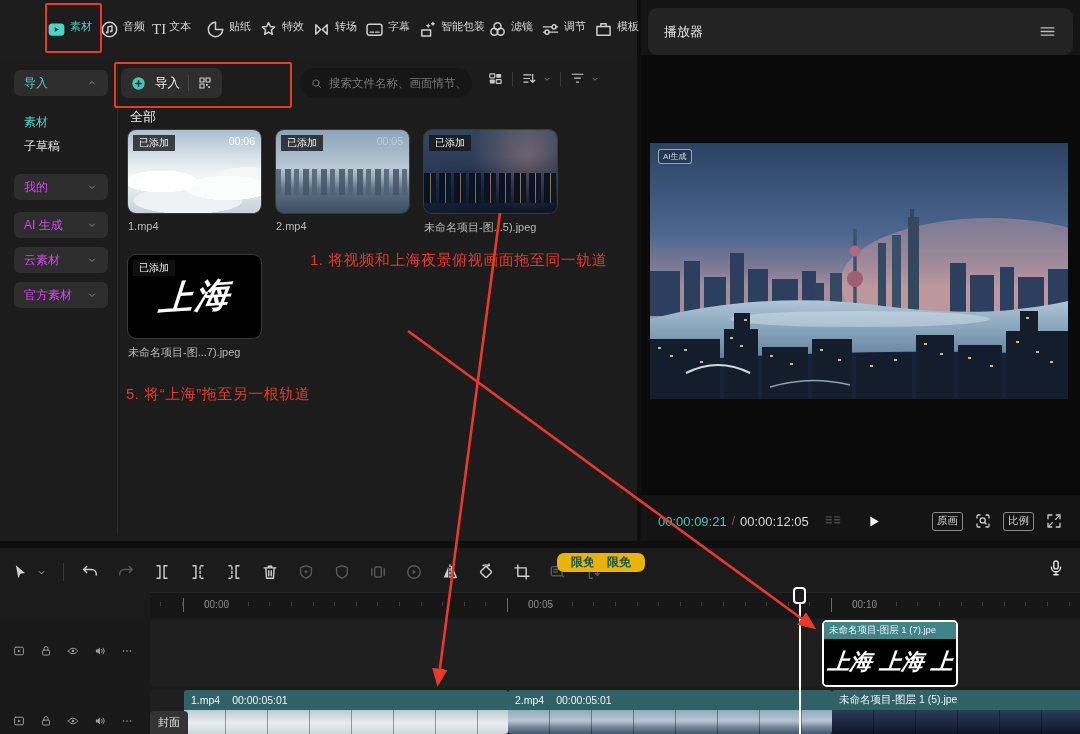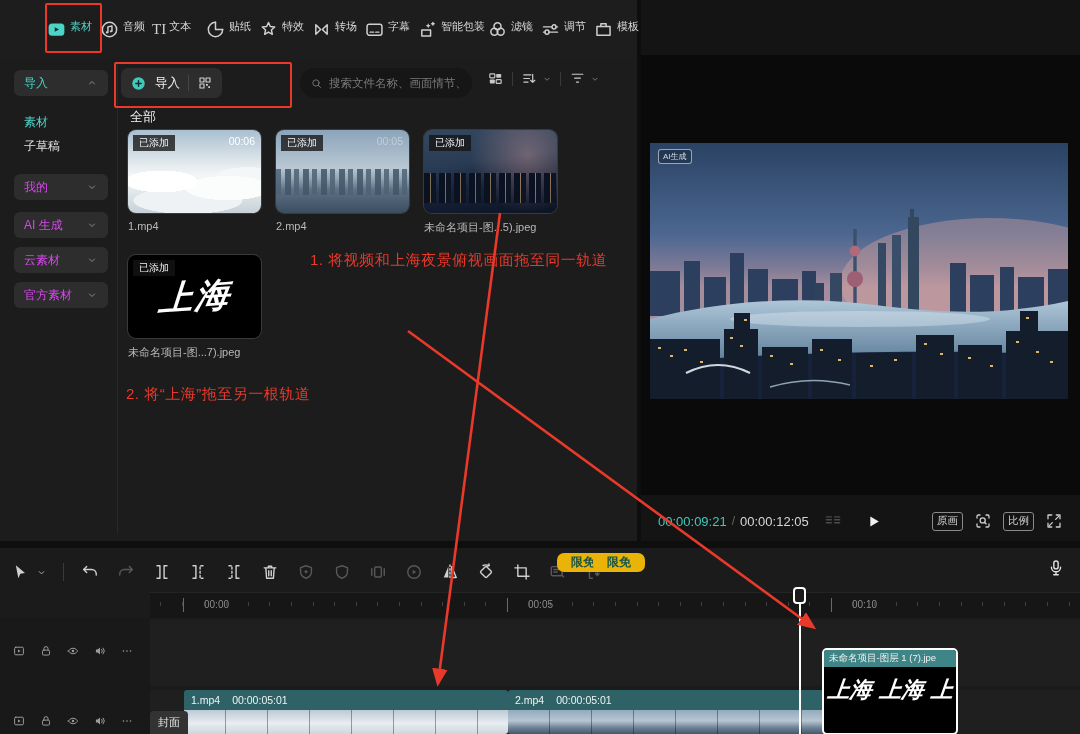--- a/index.html
+++ b/index.html
@@ -136,22 +136,22 @@
   .clip-head { height:20px; background:#2e6266; display:flex; align-items:center; gap:12px; padding:0 7px;
                font-size:10.5px; color:#eef4f4; white-space:nowrap; overflow:hidden; }
   .clip-body { height:24px; }
   .strip-clouds { background:linear-gradient(180deg,#bcc9d5 0%,#e8edf0 55%,#cdd7dc 100%); }
   .strip-day { background:linear-gradient(180deg,#93aabe 0%,#b7c6d1 45%,#6b8094 75%,#45586a 100%); }
   .strip-night { background:linear-gradient(180deg,#2b3d56 0%,#1b2940 50%,#0d1626 100%); }
   .frames { position:relative; }
   .frames::after { content:""; position:absolute; inset:0;
       background:repeating-linear-gradient(90deg, transparent 0 41px, rgba(0,0,0,.35) 41px 42px); }
 
-  .overlay-clip { position:absolute; left:822px; top:72px; width:136px; height:87px; border:2px solid #fff;
-                  border-radius:5px; overflow:hidden; z-index:5; cursor:pointer; background:#000;margin-top:28px; }
+  .overlay-clip { position:absolute; left:822px; top:72px; width:136px; height:67px; border:2px solid #fff;
+                  border-radius:5px; overflow:hidden; z-index:5; cursor:pointer; background:#000; }
   .overlay-clip .clip-head { height:17px; background:#3f8486; font-size:9.5px; padding:0 5px; }
   .overlay-clip .oc-body { height:46px; background:#000; display:flex; align-items:center; padding-left:4px; overflow:hidden; }
   .oc-text { color:#fff; font-family:"DejaVu Serif","Liberation Serif",serif; font-style:italic; font-weight:bold;
              font-size:22px; white-space:nowrap; transform:skewX(-6deg); }
 
   .playhead-stem { position:absolute; left:799px; top:588px; width:2px; height:146px; background:#fdfdfd; z-index:40; }
   .playhead-head { position:absolute; left:793px; top:587px; width:13px; height:17px; border:2.5px solid #fff;
                    border-radius:4px; background:#1b1b1b; z-index:41; cursor:grab; }
 
   .arrows { left:0; top:0; width:1080px; height:734px; z-index:90; pointer-events:none; }
@@ -516,23 +516,29 @@
   </div>
   <div class="abs card" style="left:128px;top:255px">
     <div class="thumb th-black">
       <span class="badge">已添加</span>
       <span class="calligraphy">上海</span>
     </div>
     <div class="fname">未命名项目-图...7).jpeg</div>
   </div>
 
   <div class="abs annotation" style="left:310px;top:251px;z-index:85">1. 将视频和上海夜景俯视画面拖至同一轨道</div>
-  <div class="abs annotation" style="left:126px;top:385px;z-index:85">2. 将“上海”拖至另一根轨道</div>
+  <div class="abs annotation" style="left:126px;top:385px;z-index:85">5. 将“上海”拖至另一根轨道</div>
 
   <div class="abs player-panel">
+    <div class="player-header">
+      <span class="player-title">播放器</span>
+      <svg class="i">
+          <use href="#s-hamb"></use>
+        </svg>
+    </div>
     <div class="video-area">
       <div class="video">
         <svg width="418" height="256" viewBox="0 0 418 256">
           <defs>
             <linearGradient id="sky" x1="0" y1="0" x2="0" y2="1">
               <stop offset="0" stop-color="#2a4263"></stop>
                 <stop offset=".45" stop-color="#4b6690"></stop>
               <stop offset=".62" stop-color="#7c7a96"></stop>
                 <stop offset=".72" stop-color="#a58d9d"></stop>
             </linearGradient>
@@ -761,20 +767,26 @@
       </div>
       <div class="clip-body strip-clouds frames"></div>
     </div>
     <div class="clip" style="left:508px;top:142px;width:324px;height:44px">
       <div class="clip-head">
         <span>2.mp4</span>
         <span>00:00:05:01</span>
       </div>
       <div class="clip-body strip-day frames"></div>
     </div>
+    <div class="clip" style="left:832px;top:142px;width:248px;height:44px;border-radius:3px 0 0 3px">
+      <div class="clip-head">
+        <span>未命名项目-图层 1 (5).jpe</span>
+      </div>
+      <div class="clip-body strip-night frames"></div>
+    </div>
   </div>
 
   <div class="playhead-stem"></div>
   <div class="playhead-head"></div>
 
   <div class="abs redbox" style="left:45px;top:3px;width:57px;height:50px"></div>
   <div class="abs redbox" style="left:114px;top:62px;width:178px;height:46px"></div>
 
   <svg class="abs arrows" viewBox="0 0 1080 734">
     <defs>

